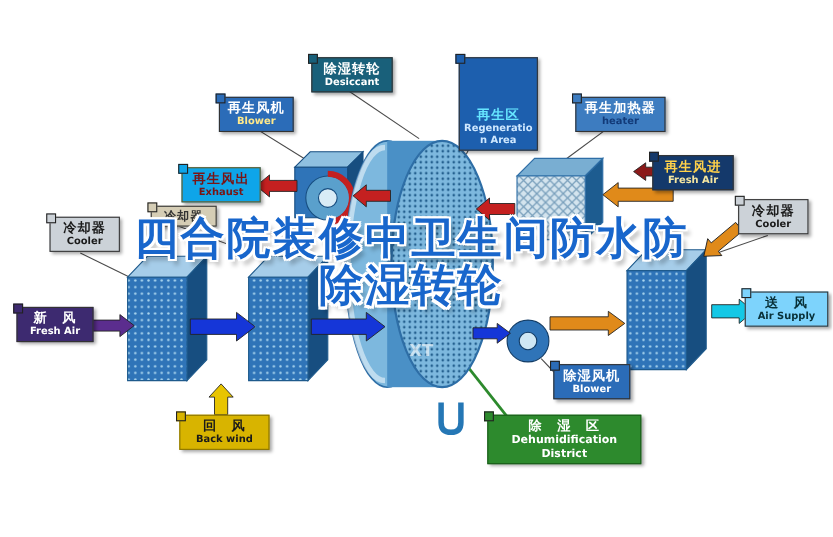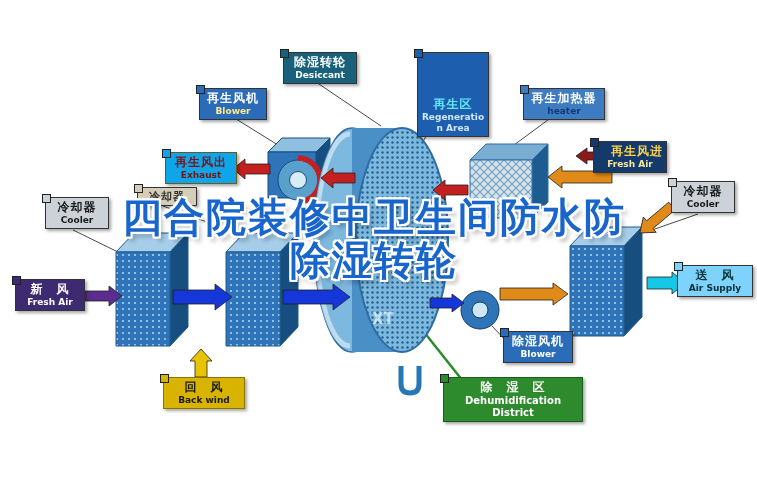--- a/index.html
+++ b/index.html
@@ -16,21 +16,21 @@
   .lb-desiccant{left:283px;top:52px;width:66px;background:#19607a;color:#fff;}
   .lb-regen-area{left:417px;top:52px;width:64px;background:#1d5fae;color:#cfe8ff;}
   .lb-regen-area .zh{color:#66e6ff;margin-top:42px;}
   .lb-regen-area .en{word-break:break-all;}
   .lb-regen-blower{left:199px;top:88px;width:60px;background:#2b6cb8;color:#fff;}
   .lb-regen-blower .en{color:#ffe98a;}
   .lb-regen-heater{left:523px;top:88px;width:74px;background:#3d7cc0;color:#fff;}
   .lb-regen-heater .en{color:#123a78;}
   .lb-exhaust{left:165px;top:152px;width:64px;background:#0ea5e9;color:#7a1414;border-color:#6b5a20;}
   .lb-regen-fresh{left:593px;top:141px;width:66px;background:#14396b;color:#f5e6a0;}
-  .lb-regen-fresh .zh{color:#ffd24a;text-align:right;}
+  .lb-regen-fresh .zh{color:#ffd24a;}
   .lb-cooler-left{left:45px;top:197px;width:56px;background:#ccd2d8;color:#1a1a1a;}
   .lb-cooler-mid{left:137px;top:187px;width:52px;background:#d5cdb5;color:#333;}
   .lb-cooler-mid .zh{font-size:11px;}
   .lb-cooler-right{left:671px;top:181px;width:56px;background:#ccd2d8;color:#1a1a1a;}
   .lb-fresh-air{left:15px;top:279px;width:62px;background:#3d2a70;color:#fff;}
   .lb-air-supply{left:677px;top:265px;width:68px;background:#7dd3fc;color:#083038;}
   .lb-back-wind{left:163px;top:377px;width:74px;background:#d8b400;color:#1a1a1a;border-color:#8a7400;}
   .lb-dehumid-blower{left:503px;top:331px;width:62px;background:#2b6cb8;color:#fff;}
   .lb-dehumid-district{left:443px;top:377px;width:132px;background:#2d8a2d;color:#fff;border-color:#1a5c1a;}
   .lb-dehumid-district .en{font-size:10px;}

